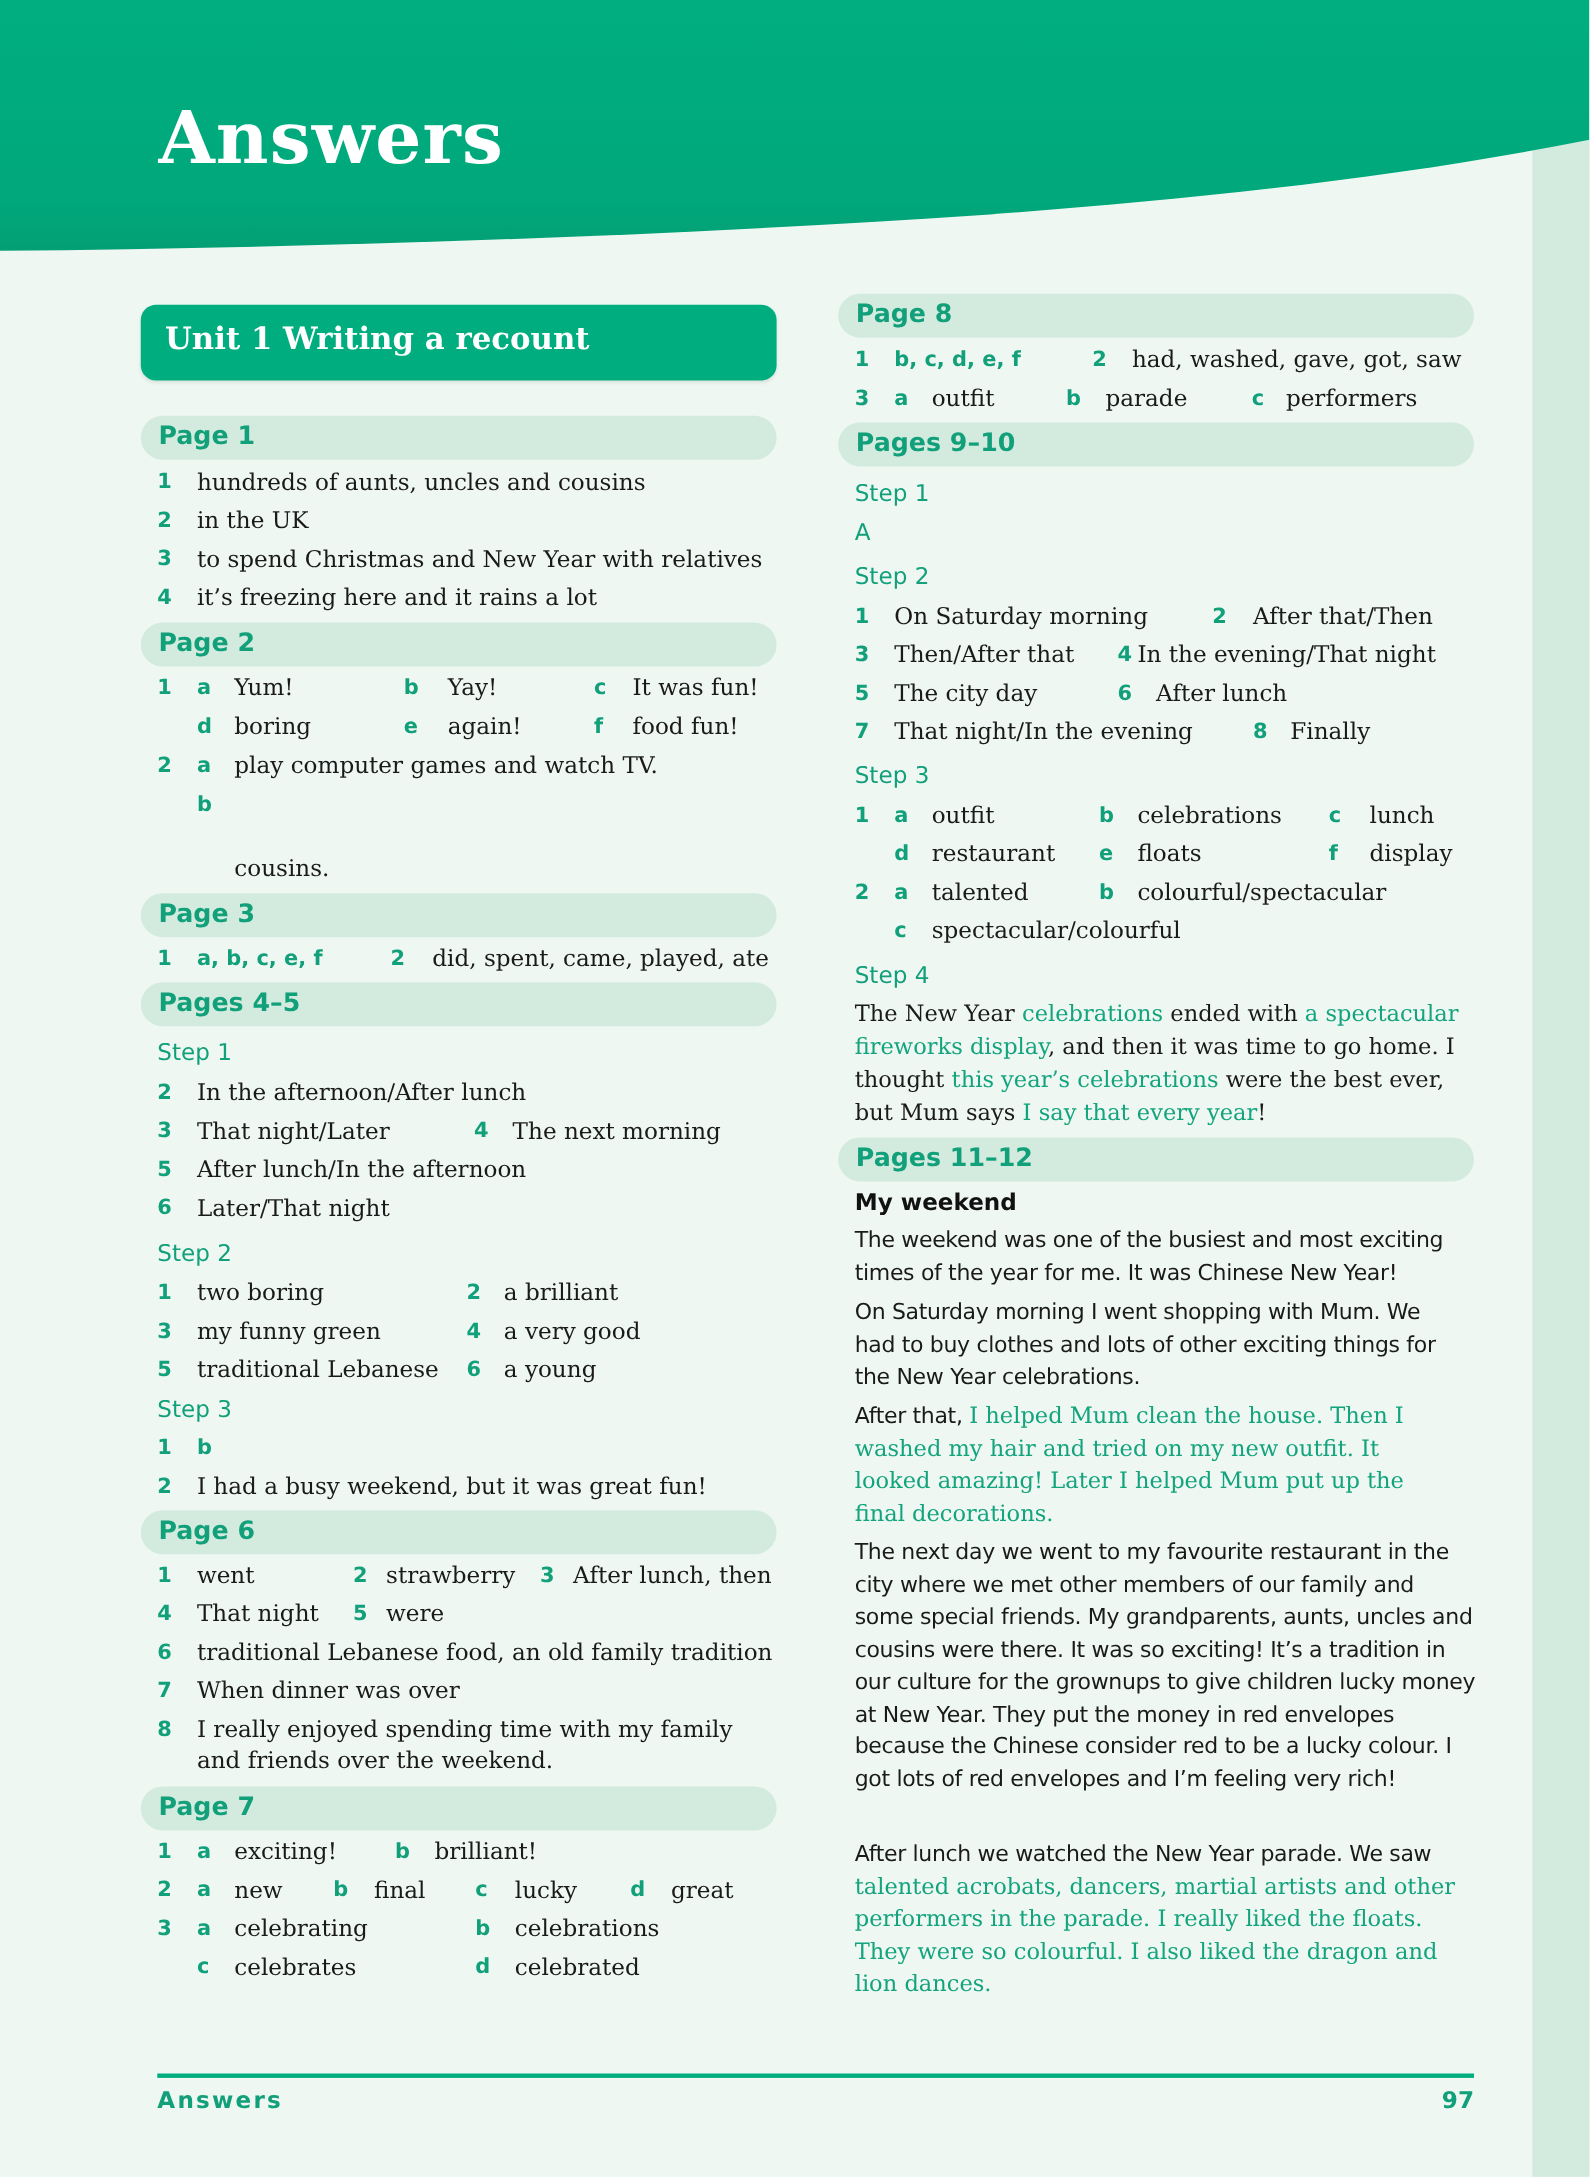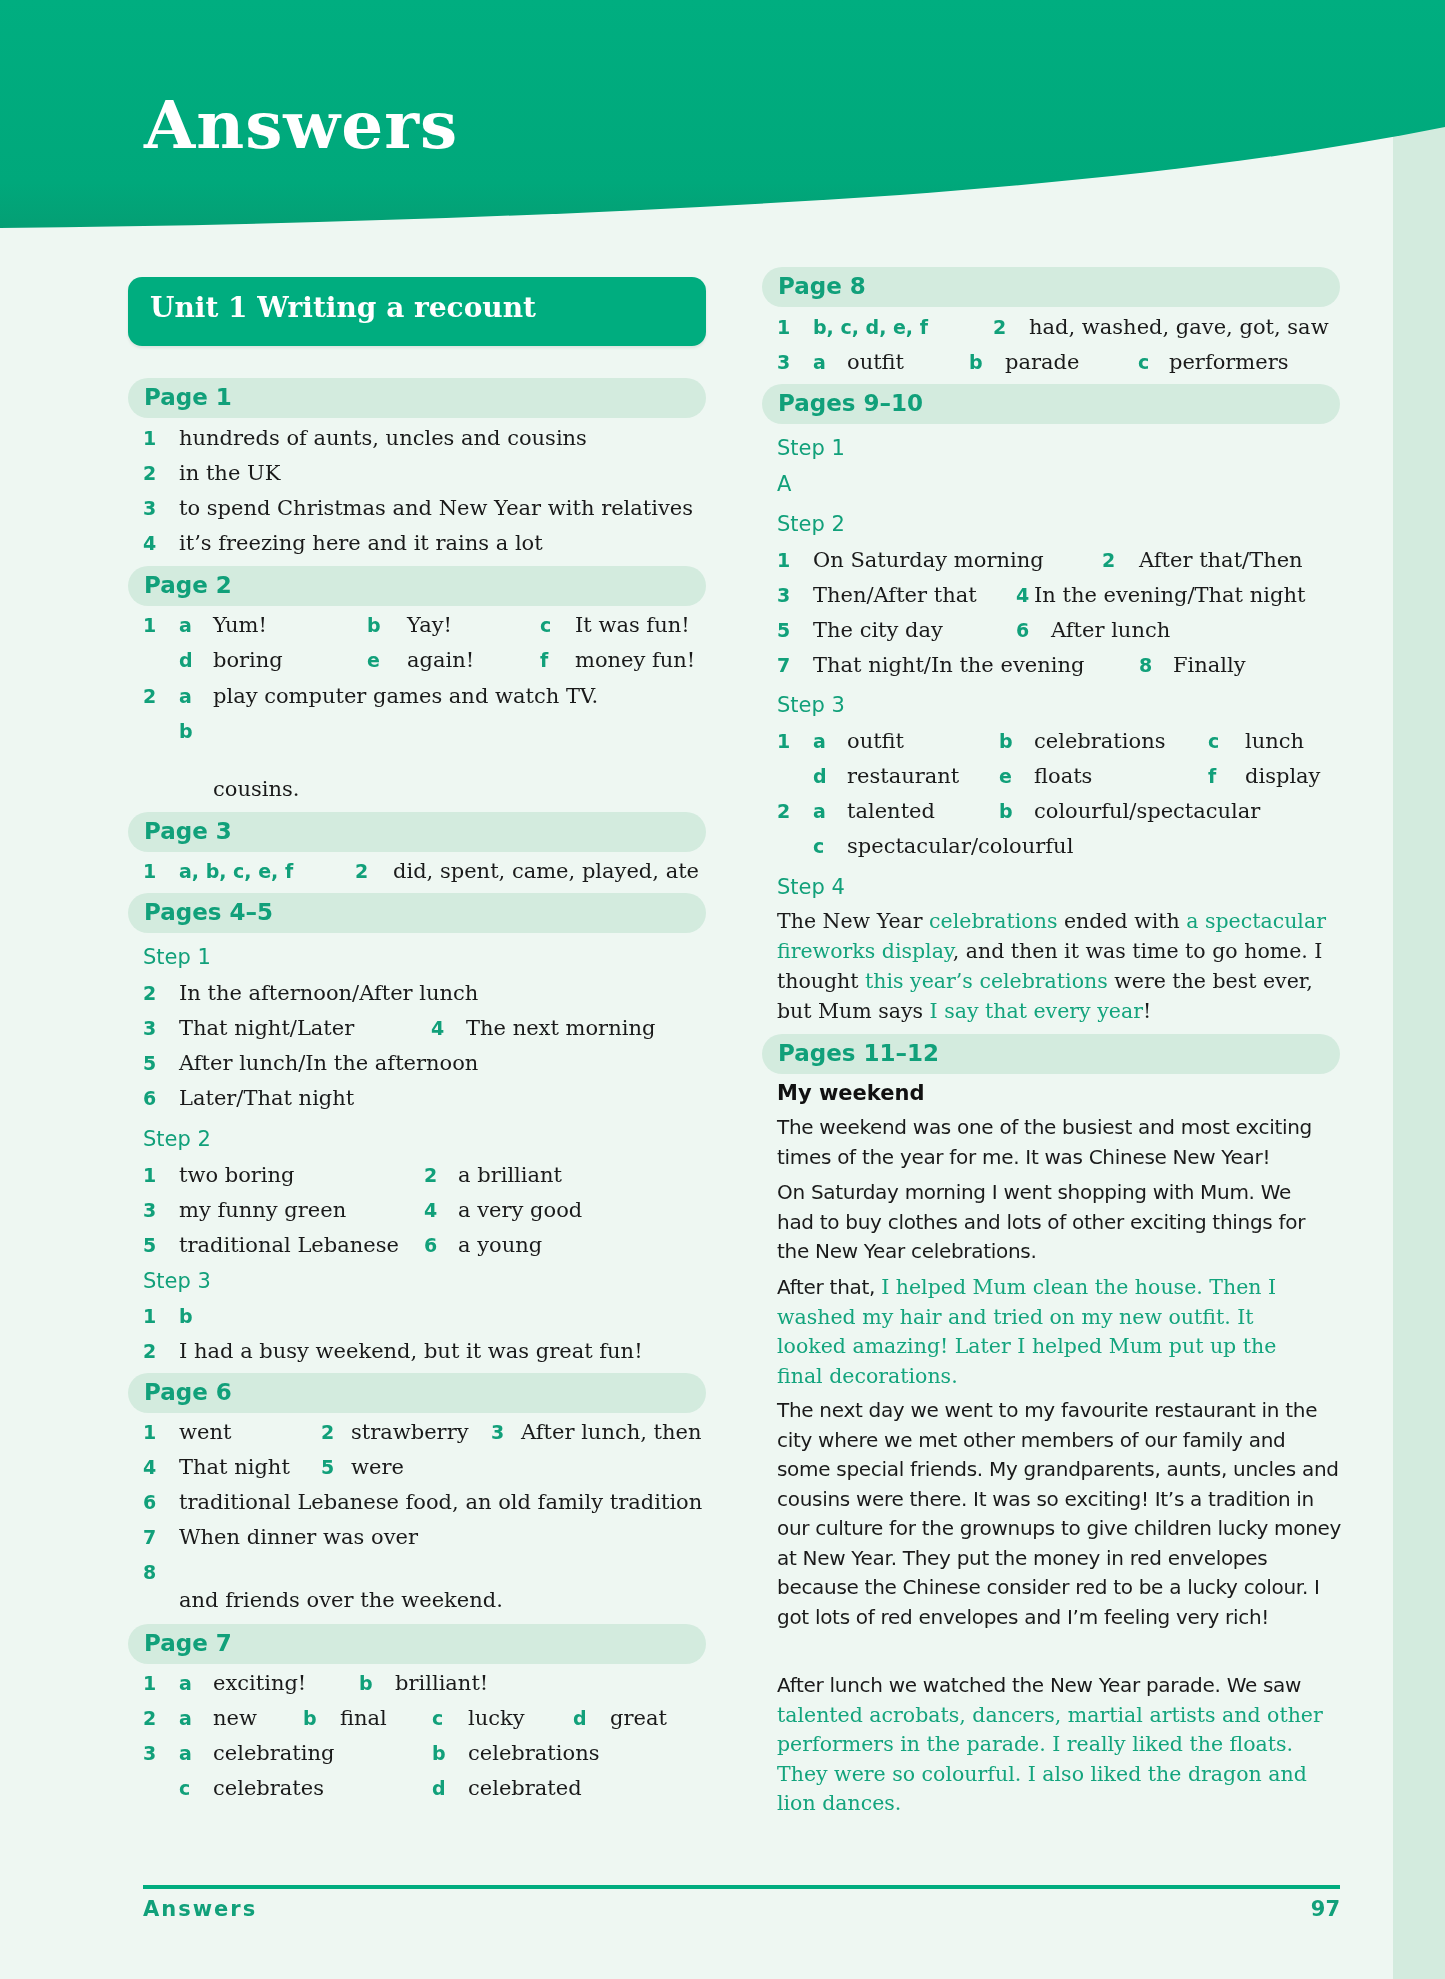--- a/index.html
+++ b/index.html
@@ -77,21 +77,21 @@
       <span class="t" style="left:264px">Yay!</span>
     <span class="n" style="left:397px">c</span>
       <span class="t" style="left:432px">It was fun!</span>
   </div>
   <div class="row" style="left:143px;top:646px;width:560px;height:29px;">
     <span class="n" style="left:36px">d</span>
       <span class="t" style="left:70px">boring</span>
     <span class="n" style="left:224px">e</span>
       <span class="t" style="left:264px">again!</span>
     <span class="n" style="left:397px">f</span>
-      <span class="t" style="left:432px">money fun!</span>
+      <span class="t" style="left:432px">food fun!</span>
   </div>
   <div class="row" style="left:143px;top:682px;width:560px;height:29px;">
     <span class="n" style="left:0">2</span>
     <span class="n" style="left:36px">a</span>
       <span class="t" style="left:70px">play computer games and watch TV.</span>
   </div>
   <div class="row" style="left:143px;top:717px;width:560px;height:90px;">
     <span class="n" style="left:36px">b</span>
     <span class="t" style="left:70px;top:58px">cousins.</span>
   </div>
@@ -179,20 +179,21 @@
   <div class="row" style="left:143px;top:1488px;">
       <span class="n" style="left:0">6</span>
       <span class="t" style="left:36px">traditional Lebanese food, an old family tradition</span>
     </div>
   <div class="row" style="left:143px;top:1523px;">
       <span class="n" style="left:0">7</span>
       <span class="t" style="left:36px">When dinner was over</span>
     </div>
   <div class="row" style="left:143px;top:1558px;width:560px;height:58px;">
       <span class="n" style="left:0">8</span>
+      <span class="t" style="left:36px;top:0">I really enjoyed spending time with my family</span>
       <span class="t" style="left:36px;top:28px">and friends over the weekend.</span>
     </div>
 
   <div class="sec" style="left:128px;top:1624px;width:578px;">
       <span>Page 7</span>
     </div>
   <div class="row" style="left:143px;top:1669px;width:560px;height:29px;">
     <span class="n" style="left:0">1</span>
     <span class="n" style="left:36px">a</span>
       <span class="t" style="left:70px">exciting!</span>

